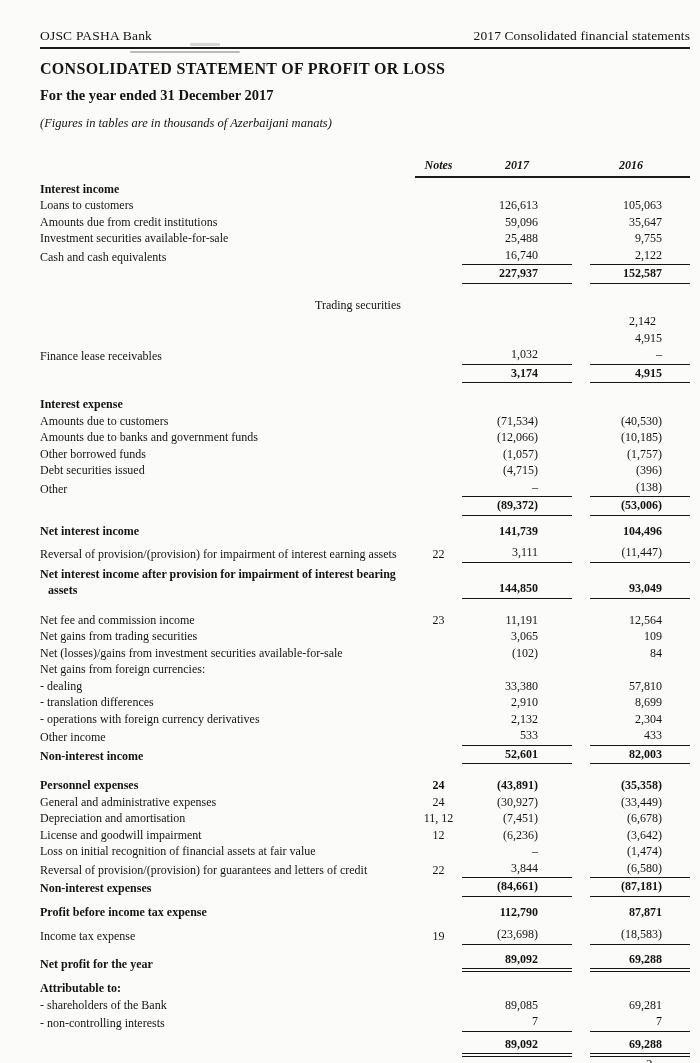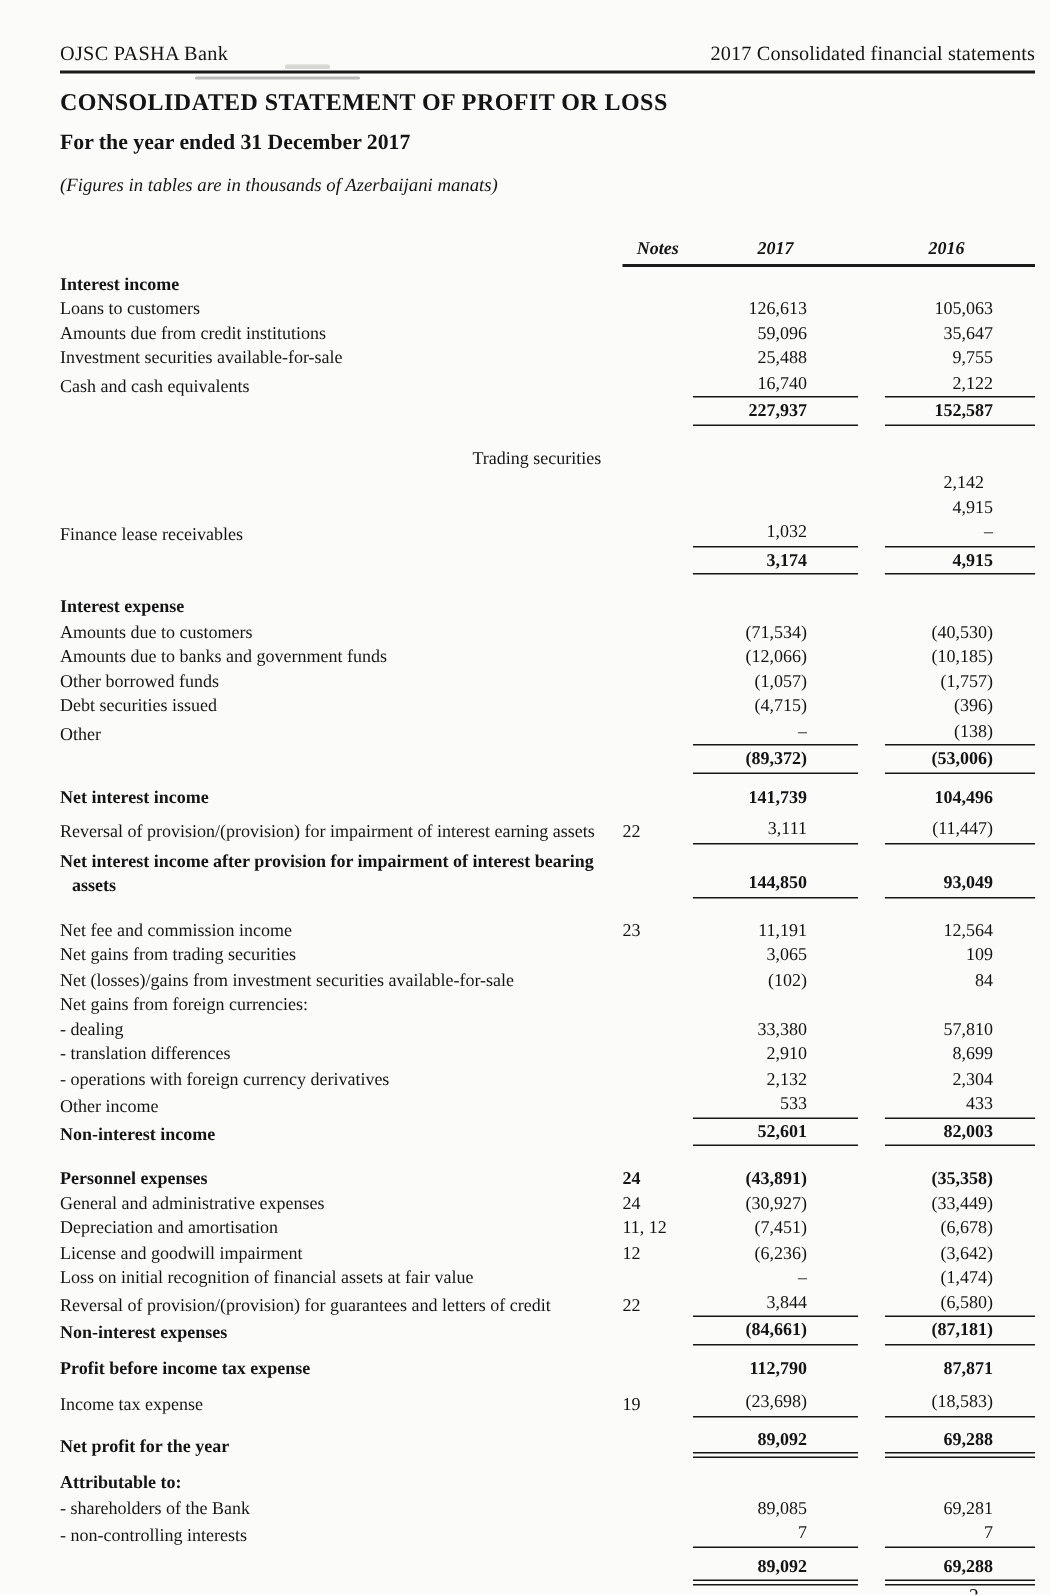--- a/index.html
+++ b/index.html
@@ -66,21 +66,21 @@
     min-height: 16.5px;
     line-height: 16.5px;
   }
   .trow.bold { font-weight: bold; }
   .tcell { box-sizing: border-box; }
   .tcell.label {
     width: 375px;
     padding-left: 8px;
     text-indent: -8px;
   }
-  .tcell.note  { width: 47px;  }
+  .tcell.note  { width: 47px;  text-align: center; }
   .tcell.v17   { width: 110px; text-align: right; padding-right: 34px; }
   .tcell.colgap{ width: 18px; }
   .tcell.v16   { width: 100px; text-align: right; padding-right: 28px; }
   .rule-thin   { border-bottom: 1.5px solid #161616; padding-bottom: 1px; }
   .rule-double { border-bottom: 4px double #161616; padding-bottom: 1px; }
   
   .header-row { margin-bottom: 3px; }
   .header-cols {
     display: flex;
     width: 275px;

